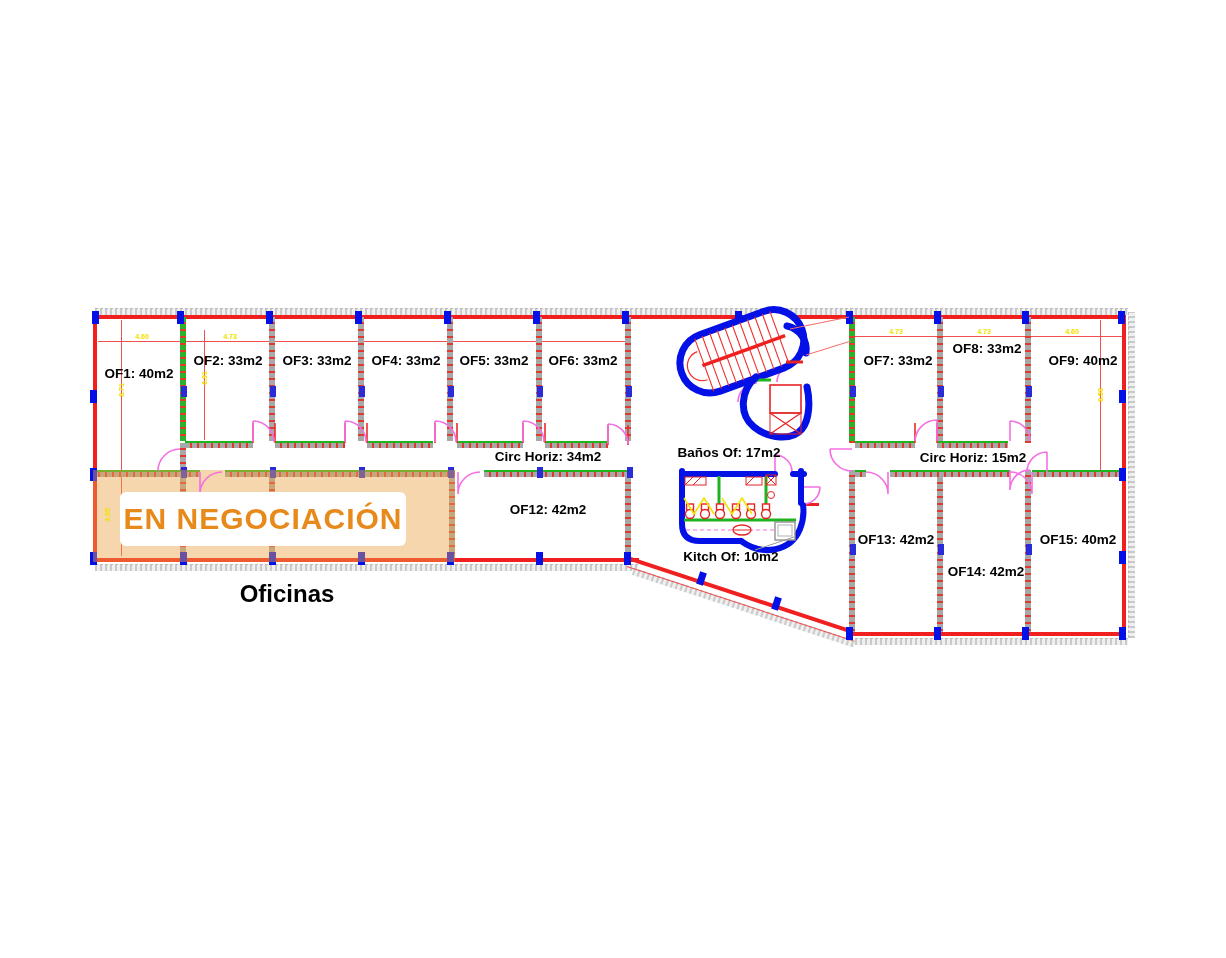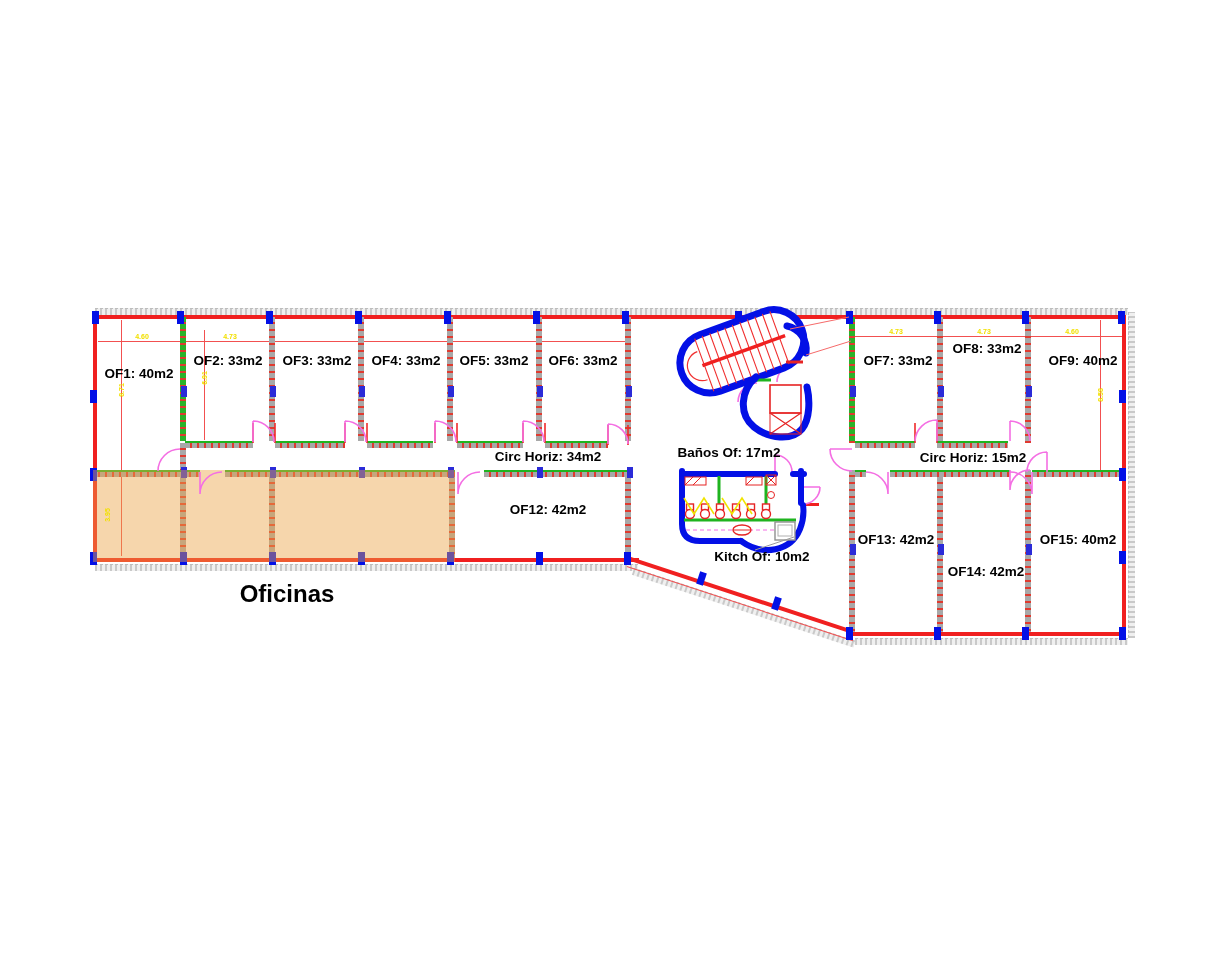--- a/index.html
+++ b/index.html
@@ -148,20 +148,23 @@
   <div class="abs colS" style="left:938px;top:544px;"></div>
   <div class="abs colS" style="left:1026px;top:544px;"></div>
   <div class="abs colS" style="left:181px;top:467px;"></div>
   <div class="abs colS" style="left:270px;top:467px;"></div>
   <div class="abs colS" style="left:359px;top:467px;"></div>
   <div class="abs colS" style="left:448px;top:467px;"></div>
   <div class="abs colS" style="left:537px;top:467px;"></div>
   <div class="abs colS" style="left:627px;top:467px;"></div>
 
   <div id="overlay-orange" class="abs"></div>
+  <div id="banner" class="abs">
+    <span>EN NEGOCIACIÓN</span>
+  </div>
 
   <svg class="abs ov" width="1226" height="958" viewBox="0 0 1226 958">
 
     <path d="M253,443V423 M275,443V423 M345,443V423 M367,443V423 M435,443V423 M457,443V423 M523,443V423 M545,443V423 M608,445V425 M628,445V425 M915,443V423 M937,443V423" stroke="#ef2b2b" stroke-width="1.6" fill="none"></path>
 
     <g stroke="#f46fe3" stroke-width="1.6" fill="none">
       <path d="M253,442 L253,421 M253,421 A21,21 0 0 1 274,442"></path>
       <path d="M345,442 L345,421 M345,421 A21,21 0 0 1 366,442"></path>
       <path d="M435,442 L435,421 M435,421 A21,21 0 0 1 456,442"></path>
       <path d="M523,442 L523,421 M523,421 A21,21 0 0 1 544,442"></path>
@@ -261,21 +264,21 @@
   <div class="abs rl" style="left:898px;top:360px;">OF7: 33m2</div>
   <div class="abs rl" style="left:987px;top:348px;">OF8: 33m2</div>
   <div class="abs rl" style="left:1083px;top:360px;">OF9: 40m2</div>
   <div class="abs rl" style="left:548px;top:509px;">OF12: 42m2</div>
   <div class="abs rl" style="left:896px;top:539px;">OF13: 42m2</div>
   <div class="abs rl" style="left:986px;top:571px;">OF14: 42m2</div>
   <div class="abs rl" style="left:1078px;top:539px;">OF15: 40m2</div>
   <div class="abs rl" style="left:548px;top:456px;">Circ Horiz: 34m2</div>
   <div class="abs rl" style="left:941px;top:457px;margin-left:32px;">Circ Horiz: 15m2</div>
   <div class="abs rl" style="left:729px;top:452px;">Baños Of: 17m2</div>
-  <div class="abs rl" style="left:762px;top:556px;">Kitch Of: 10m2</div>
+  <div class="abs rl" style="left:731px;top:556px;">Kitch Of: 10m2</div>
 
   <span class="abs dim" style="left:142px;top:336px;">4.60</span>
   <span class="abs dim" style="left:230px;top:336px;">4.73</span>
   <span class="abs dim" style="left:896px;top:331px;">4.73</span>
   <span class="abs dim" style="left:984px;top:331px;">4.73</span>
   <span class="abs dim" style="left:1072px;top:331px;">4.60</span>
   <span class="abs dimv" style="left:121px;top:390px;">8.71</span>
   <span class="abs dimv" style="left:204px;top:378px;">6.91</span>
   <span class="abs dimv" style="left:1100px;top:395px;">8.58</span>
   <span class="abs dimv" style="left:107px;top:515px;">3.95</span>

